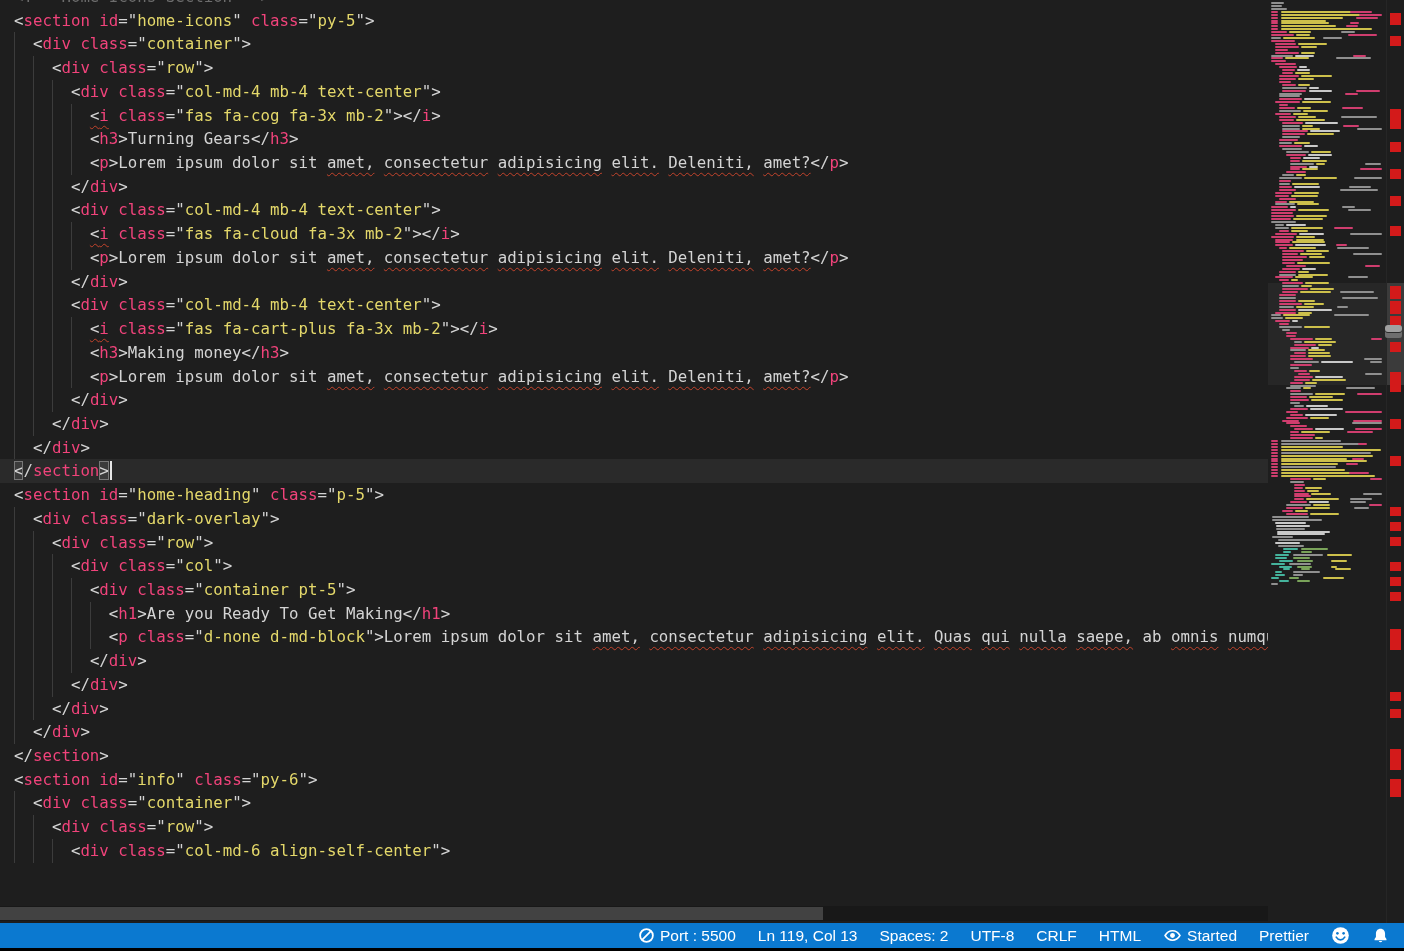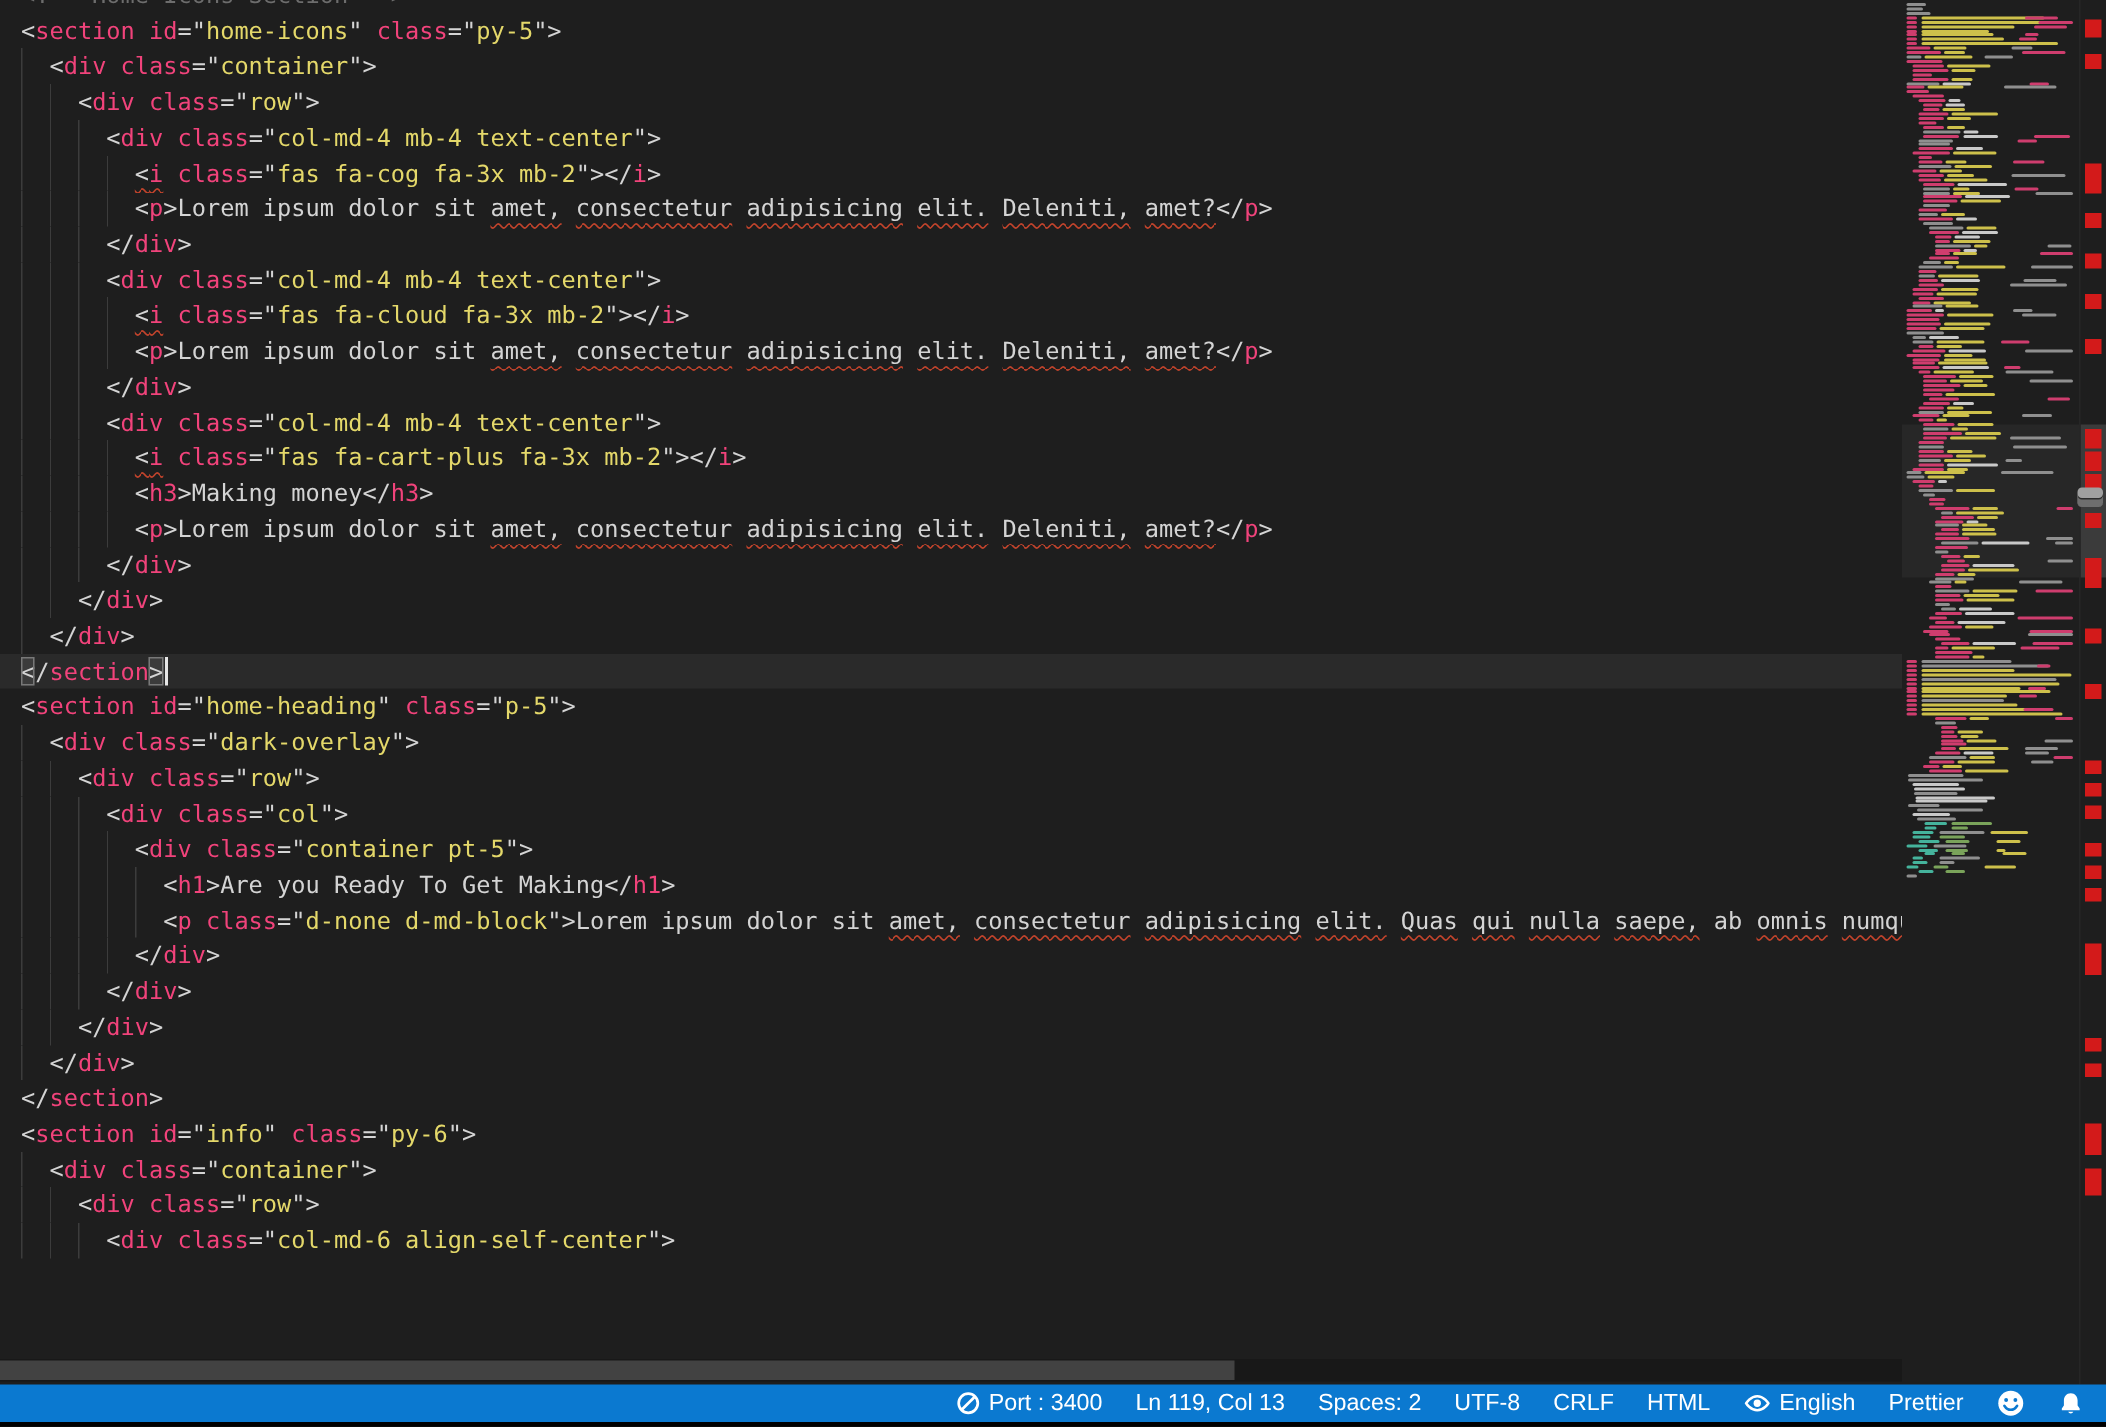--- a/index.html
+++ b/index.html
@@ -51,20 +51,21 @@
 
 <div id="screen">
   <div id="editor">
     <div id="code-lines">
         <div class="code-line"><span class="k-c">&lt;!-- Home Icons Section --&gt;</span></div>
         <div class="code-line"><span class="k-p">&lt;</span><span class="k-t">section</span><span class="k-x"> </span><span class="k-t">id</span><span class="k-p">="</span><span class="k-v">home-icons</span><span class="k-p">" </span><span class="k-t">class</span><span class="k-p">="</span><span class="k-v">py-5</span><span class="k-p">"&gt;</span></div>
         <div class="code-line"><span class="ind"></span><span class="k-p">&lt;</span><span class="k-t">div</span><span class="k-x"> </span><span class="k-t">class</span><span class="k-p">="</span><span class="k-v">container</span><span class="k-p">"&gt;</span></div>
         <div class="code-line"><span class="ind"></span><span class="ind"></span><span class="k-p">&lt;</span><span class="k-t">div</span><span class="k-x"> </span><span class="k-t">class</span><span class="k-p">="</span><span class="k-v">row</span><span class="k-p">"&gt;</span></div>
         <div class="code-line"><span class="ind"></span><span class="ind"></span><span class="ind"></span><span class="k-p">&lt;</span><span class="k-t">div</span><span class="k-x"> </span><span class="k-t">class</span><span class="k-p">="</span><span class="k-v">col-md-4 mb-4 text-center</span><span class="k-p">"&gt;</span></div>
         <div class="code-line"><span class="ind"></span><span class="ind"></span><span class="ind"></span><span class="ind"></span><span class="k-p sq">&lt;</span><span class="k-t sq">i</span><span class="k-x"> </span><span class="k-t">class</span><span class="k-p">="</span><span class="k-v">fas fa-cog fa-3x mb-2</span><span class="k-p">"&gt;&lt;/</span><span class="k-t">i</span><span class="k-p">&gt;</span></div>
+        <div class="code-line"><span class="ind"></span><span class="ind"></span><span class="ind"></span><span class="ind"></span><span class="k-p">&lt;</span><span class="k-t">h3</span><span class="k-p">&gt;</span><span class="k-x">Turning Gears</span><span class="k-p">&lt;/</span><span class="k-t">h3</span><span class="k-p">&gt;</span></div>
         <div class="code-line"><span class="ind"></span><span class="ind"></span><span class="ind"></span><span class="ind"></span><span class="k-p">&lt;</span><span class="k-t">p</span><span class="k-p">&gt;</span><span class="k-x">Lorem ipsum dolor sit </span><span class="k-x sq">amet,</span><span class="k-x"> </span><span class="k-x sq">consectetur</span><span class="k-x"> </span><span class="k-x sq">adipisicing</span><span class="k-x"> </span><span class="k-x sq">elit.</span><span class="k-x"> </span><span class="k-x sq">Deleniti,</span><span class="k-x"> </span><span class="k-x sq">amet?</span><span class="k-p">&lt;/</span><span class="k-t">p</span><span class="k-p">&gt;</span></div>
         <div class="code-line"><span class="ind"></span><span class="ind"></span><span class="ind"></span><span class="k-p">&lt;/</span><span class="k-t">div</span><span class="k-p">&gt;</span></div>
         <div class="code-line"><span class="ind"></span><span class="ind"></span><span class="ind"></span><span class="k-p">&lt;</span><span class="k-t">div</span><span class="k-x"> </span><span class="k-t">class</span><span class="k-p">="</span><span class="k-v">col-md-4 mb-4 text-center</span><span class="k-p">"&gt;</span></div>
         <div class="code-line"><span class="ind"></span><span class="ind"></span><span class="ind"></span><span class="ind"></span><span class="k-p sq">&lt;</span><span class="k-t sq">i</span><span class="k-x"> </span><span class="k-t">class</span><span class="k-p">="</span><span class="k-v">fas fa-cloud fa-3x mb-2</span><span class="k-p">"&gt;&lt;/</span><span class="k-t">i</span><span class="k-p">&gt;</span></div>
         <div class="code-line"><span class="ind"></span><span class="ind"></span><span class="ind"></span><span class="ind"></span><span class="k-p">&lt;</span><span class="k-t">p</span><span class="k-p">&gt;</span><span class="k-x">Lorem ipsum dolor sit </span><span class="k-x sq">amet,</span><span class="k-x"> </span><span class="k-x sq">consectetur</span><span class="k-x"> </span><span class="k-x sq">adipisicing</span><span class="k-x"> </span><span class="k-x sq">elit.</span><span class="k-x"> </span><span class="k-x sq">Deleniti,</span><span class="k-x"> </span><span class="k-x sq">amet?</span><span class="k-p">&lt;/</span><span class="k-t">p</span><span class="k-p">&gt;</span></div>
         <div class="code-line"><span class="ind"></span><span class="ind"></span><span class="ind"></span><span class="k-p">&lt;/</span><span class="k-t">div</span><span class="k-p">&gt;</span></div>
         <div class="code-line"><span class="ind"></span><span class="ind"></span><span class="ind"></span><span class="k-p">&lt;</span><span class="k-t">div</span><span class="k-x"> </span><span class="k-t">class</span><span class="k-p">="</span><span class="k-v">col-md-4 mb-4 text-center</span><span class="k-p">"&gt;</span></div>
         <div class="code-line"><span class="ind"></span><span class="ind"></span><span class="ind"></span><span class="ind"></span><span class="k-p sq">&lt;</span><span class="k-t sq">i</span><span class="k-x"> </span><span class="k-t">class</span><span class="k-p">="</span><span class="k-v">fas fa-cart-plus fa-3x mb-2</span><span class="k-p">"&gt;&lt;/</span><span class="k-t">i</span><span class="k-p">&gt;</span></div>
         <div class="code-line"><span class="ind"></span><span class="ind"></span><span class="ind"></span><span class="ind"></span><span class="k-p">&lt;</span><span class="k-t">h3</span><span class="k-p">&gt;</span><span class="k-x">Making money</span><span class="k-p">&lt;/</span><span class="k-t">h3</span><span class="k-p">&gt;</span></div>
         <div class="code-line"><span class="ind"></span><span class="ind"></span><span class="ind"></span><span class="ind"></span><span class="k-p">&lt;</span><span class="k-t">p</span><span class="k-p">&gt;</span><span class="k-x">Lorem ipsum dolor sit </span><span class="k-x sq">amet,</span><span class="k-x"> </span><span class="k-x sq">consectetur</span><span class="k-x"> </span><span class="k-x sq">adipisicing</span><span class="k-x"> </span><span class="k-x sq">elit.</span><span class="k-x"> </span><span class="k-x sq">Deleniti,</span><span class="k-x"> </span><span class="k-x sq">amet?</span><span class="k-p">&lt;/</span><span class="k-t">p</span><span class="k-p">&gt;</span></div>
@@ -534,21 +535,21 @@
   <div id="scroll-grip" style="top: 325px;"></div>
 
   <div id="status-bar" style="background: rgb(11, 121, 208);">
       <div class="sb-item">
         <span>
           <svg width="17" height="17" viewBox="0 0 16 16">
             <circle cx="8" cy="8" r="6" fill="none" stroke="#fff" stroke-width="1.7"></circle>
             <line x1="3.9" y1="12.1" x2="12.1" y2="3.9" stroke="#fff" stroke-width="1.7"></line>
           </svg>
         </span>
-        <span>Port : 3400</span>
+        <span>Port : 5500</span>
       </div>
       <div class="sb-item">
         <span>Ln 119, Col 13</span>
       </div>
       <div class="sb-item">
         <span>Spaces: 2</span>
       </div>
       <div class="sb-item">
         <span>UTF-8</span>
       </div>
@@ -558,21 +559,21 @@
       <div class="sb-item">
         <span>HTML</span>
       </div>
       <div class="sb-item">
         <span>
           <svg width="19" height="17" viewBox="0 0 16 16">
             <path d="M1 8s2.7-4.4 7-4.4S15 8 15 8s-2.7 4.4-7 4.4S1 8 1 8z" fill="none" stroke="#fff" stroke-width="1.5"></path>
             <circle cx="8" cy="8" r="2.3" fill="#fff"></circle>
           </svg>
         </span>
-        <span>English</span>
+        <span>Started</span>
       </div>
       <div class="sb-item">
         <span>Prettier</span>
       </div>
       <div class="sb-item">
         <span>
           <svg width="19" height="19" viewBox="0 0 16 16">
             <circle cx="8" cy="8" r="7" fill="#fff"></circle>
             <circle cx="5.4" cy="6.2" r="1.1" fill="#0b79d0"></circle>
             <circle cx="10.6" cy="6.2" r="1.1" fill="#0b79d0"></circle>

